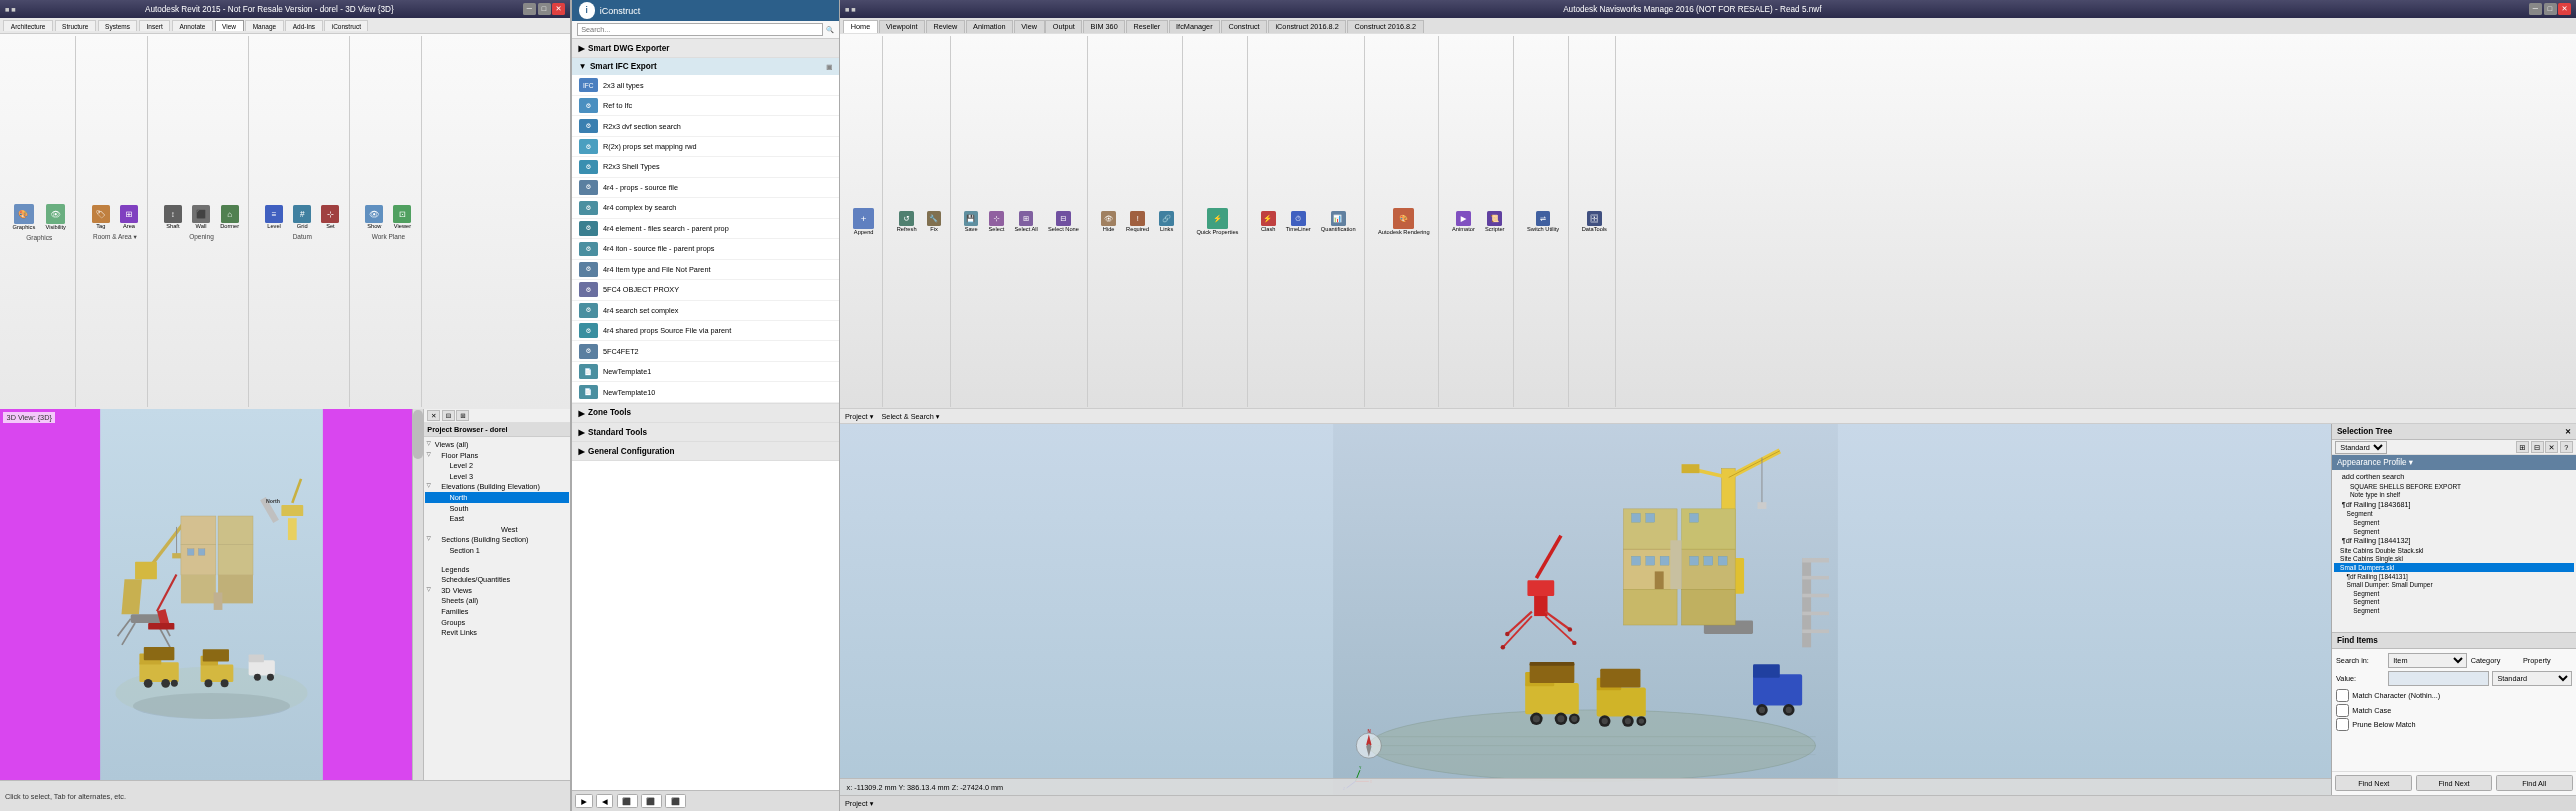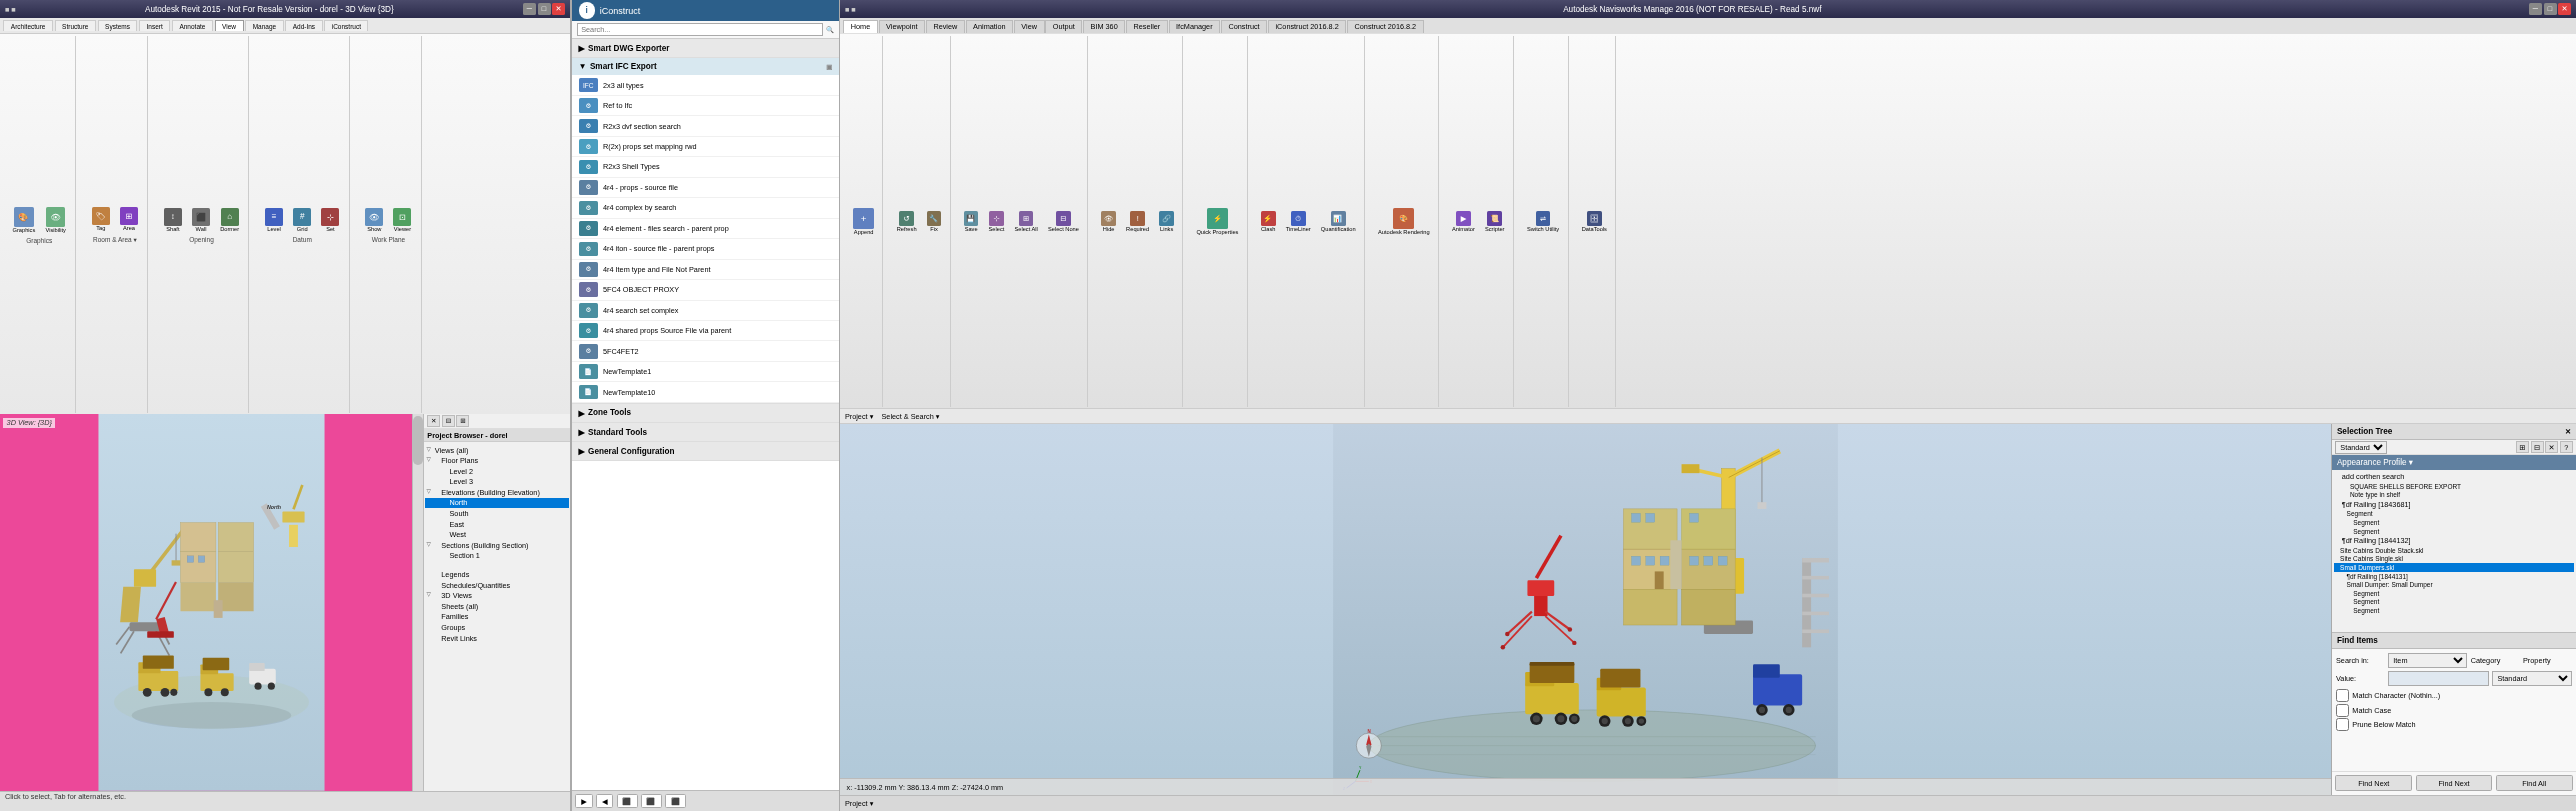--- a/index.html
+++ b/index.html
@@ -132,24 +132,23 @@
 
     
     .revit-main {
       flex: 1;
       display: flex;
       overflow: hidden;
     }
 
     .revit-viewport {
       flex: 1;
-      background: #ec4899;
+      background: #d946ef;
       position: relative;
       overflow: hidden;
-      font-style: italic;
     }
 
     .viewport-label {
       position: absolute;
       top: 3.3px;
       left: 3.3px;
       font-size: 7.3px;
       color: #333;
       background: rgba(255,255,255,0.7);
       padding: 0.8px 3.3px;
@@ -524,24 +523,25 @@
 
     .checkbox-row {
       display: flex;
       align-items: center;
       gap: 3.3px;
       font-size: 7.3px;
       margin-bottom: 1.6px;
     }
 
     .status-bar {
-      height: 20px;
+      height: 31px;
       background: #e0e0e0;
       border-top: 0.8px solid #bbb;
       display: flex;
+      align-items: center;
       padding: 0 4.9px;
       font-size: 7.3px;
       color: #333;
     }
 
     
     .search-bar {
       height: 18px;
       background: #f8f8f8;
       border-bottom: 0.8px solid #ccc;
@@ -873,21 +873,21 @@
         <div class="browser-title">Project Browser - dorel</div>
         <div class="project-browser">
           <div class="tree-item expanded">Views (all)</div>
           <div class="tree-item expanded" style="padding-left:16.3px;">Floor Plans</div>
           <div class="tree-item leaf" style="padding-left:24.5px;">Level 2</div>
           <div class="tree-item leaf" style="padding-left:24.5px;">Level 3</div>
           <div class="tree-item expanded" style="padding-left:16.3px;">Elevations (Building Elevation)</div>
           <div class="tree-item leaf selected" style="padding-left:24.5px;">North</div>
           <div class="tree-item leaf" style="padding-left:24.5px;">South</div>
           <div class="tree-item leaf" style="padding-left:24.5px;">East</div>
-          <div class="tree-item leaf" style="padding-left:24.5px;">West</div>
+          <div class="tree-item leaf" style="padding-left:24.5px;text-align:center;">West</div>
           <div class="tree-item expanded" style="padding-left:16.3px;">Sections (Building Section)</div>
           <div class="tree-item leaf" style="padding-left:24.5px;">Section 1</div>
           <div class="tree-item leaf" style="padding-left:16.3px;margin-top:8px;">Legends</div>
           <div class="tree-item leaf" style="padding-left:16.3px;">Schedules/Quantities</div>
           <div class="tree-item expanded" style="padding-left:16.3px;">3D Views</div>
           <div class="tree-item leaf" style="padding-left:16.3px;">Sheets (all)</div>
           <div class="tree-item leaf" style="padding-left:16.3px;">Families</div>
           <div class="tree-item leaf" style="padding-left:16.3px;">Groups</div>
           <div class="tree-item leaf" style="padding-left:16.3px;">Revit Links</div>
         </div>

